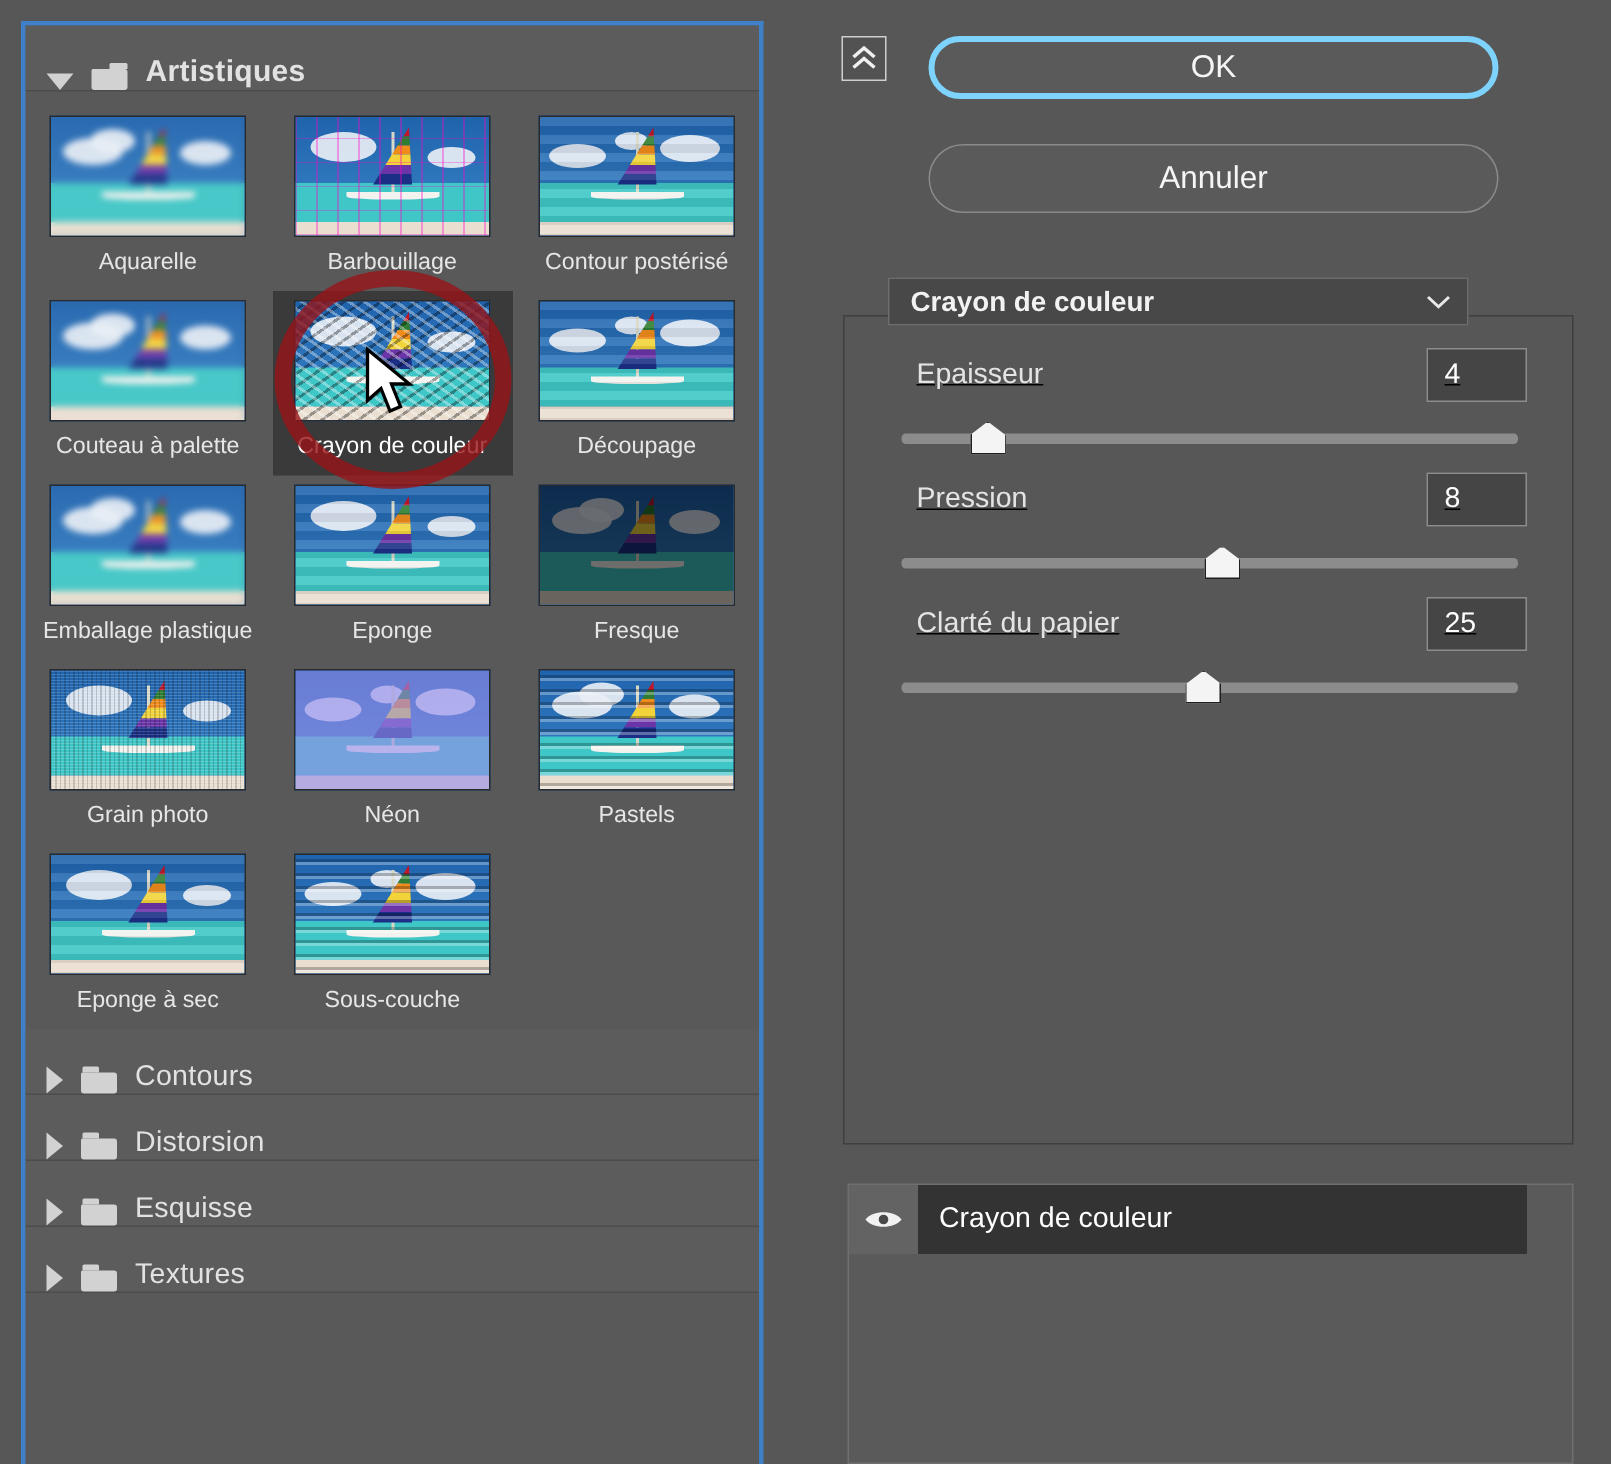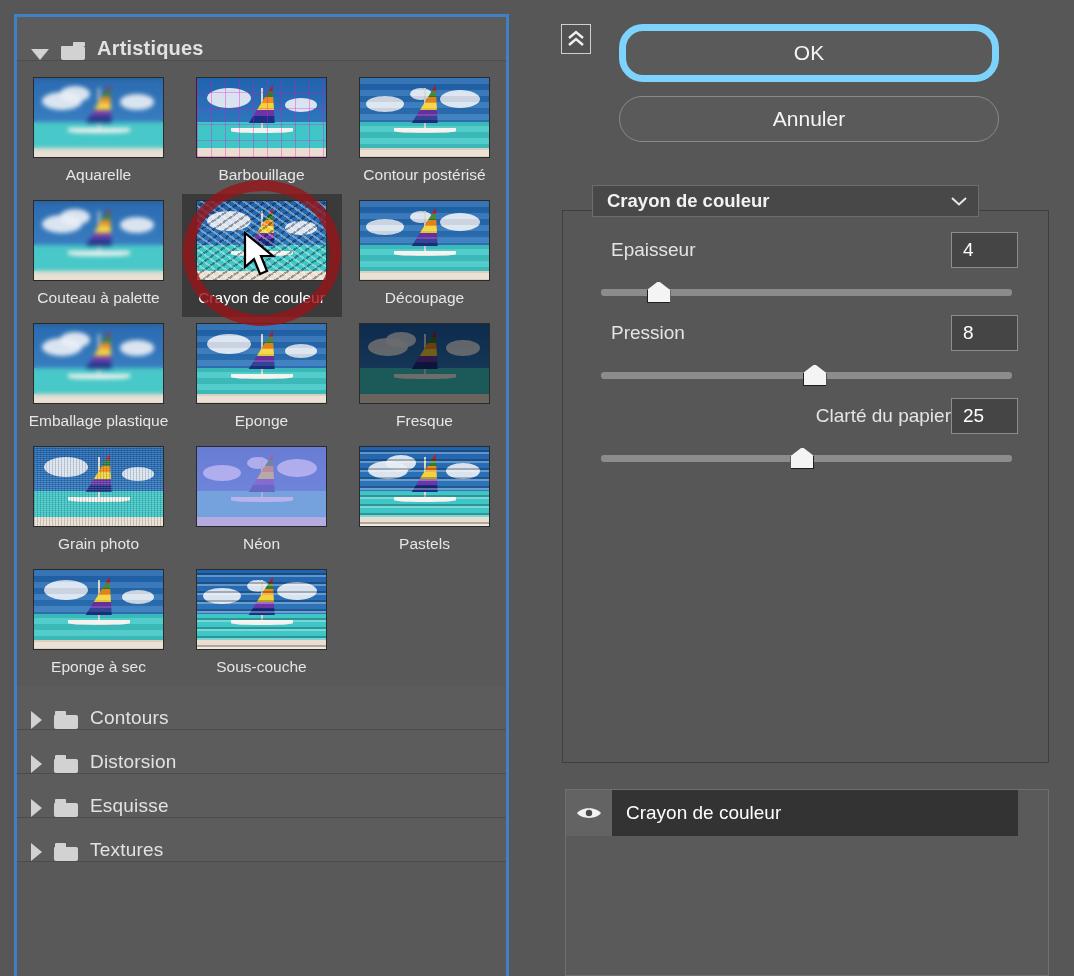--- a/index.html
+++ b/index.html
@@ -112,41 +112,41 @@
     background: #525252; border: 1px solid #cfcfcf;
     display:flex; align-items:center; justify-content:center;
   }
   .btn-pill {
     position: absolute;
     display: flex; align-items: center; justify-content: center;
     border-radius: 24px;
     color: #f5f5f5; font-size: 21px;
     background: #5a5a5a;
   }
-  #ok-button { left: 619px; top: 24px; width: 380px; height: 58px; border: 7px solid #7dd3fc; }
+  #ok-button { left: 619px; top: 24px; width: 380px; height: 42px; border: 4px solid #7dd3fc; }
   #cancel-button { left: 619px; top: 96px; width: 380px; height: 46px; border: 1px solid #8a8a8a; }
 
   #params-group {
     position: absolute; left: 562px; top: 210px;
     width: 487px; height: 553px;
     border: 1px solid #3f3f3f;
   }
   #filter-select {
     position: absolute; left: 592px; top: 185px;
     width: 387px; height: 32px;
     background: #484848; border: 1px solid #6d6d6d;
     display: flex; align-items: center;
     padding: 0 10px 0 14px;
     color: #f2f2f2; font-size: 18.5px; font-weight: bold;
     z-index: 5;
   }
   #filter-select .sel-label { flex: 1; }
 
   .param-row { position: absolute; left: 0; width: 487px; }
-  .param-head { display:flex; align-items:center; height: 38px; padding: 0 32px 0 48px; }
+  .param-head { display:flex; align-items:center; height: 38px; padding: 0 32px 0 48px; text-decoration: underline; }
   .param-label { flex:1; color:#e4e4e4; font-size: 19px; }
   .param-value {
     width: 67px; height: 36px; background: #454545;
     border: 1px solid #8d8d8d; color: #ffffff;
     font-size: 19px; display:flex; align-items:center; padding-left: 11px;
   }
   .track-wrap { position:relative; height: 22px; margin: 12px 38px 0 38px; }
   .track { position:absolute; left:0; right:0; top:8px; height:7px; background:#8c8c8c; border-radius:3px; }
   .thumb-knob {
     position:absolute; top:0px; width:24px; height:22px; margin-left:-12px;
@@ -549,21 +549,21 @@
         <div class="param-row" style="top: 103px;">
           <div class="param-head">
        <span class="param-label">Pression</span>
        <span class="param-value">8</span>
      </div>
      <div class="track-wrap">
        <span class="track"></span>
        <span class="thumb-knob" style="left:52%"></span>
      </div>
         </div>
-        <div class="param-row" style="top: 186px; text-align: right;">
+        <div class="param-row" style="top: 186px;">
           <div class="param-head">
        <span class="param-label">Clarté du papier</span>
        <span class="param-value">25</span>
      </div>
      <div class="track-wrap">
        <span class="track"></span>
        <span class="thumb-knob" style="left:49%"></span>
      </div>
         </div>
       </div>

